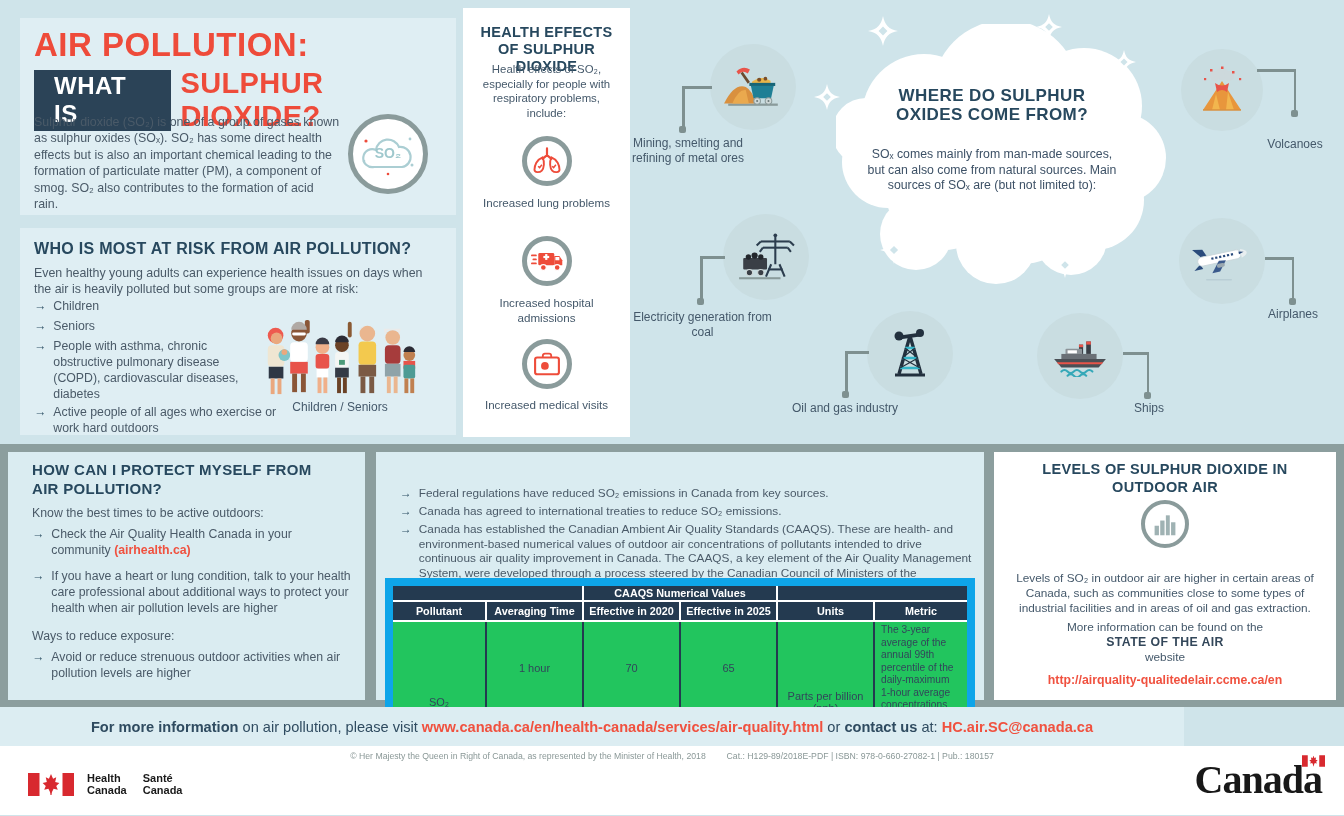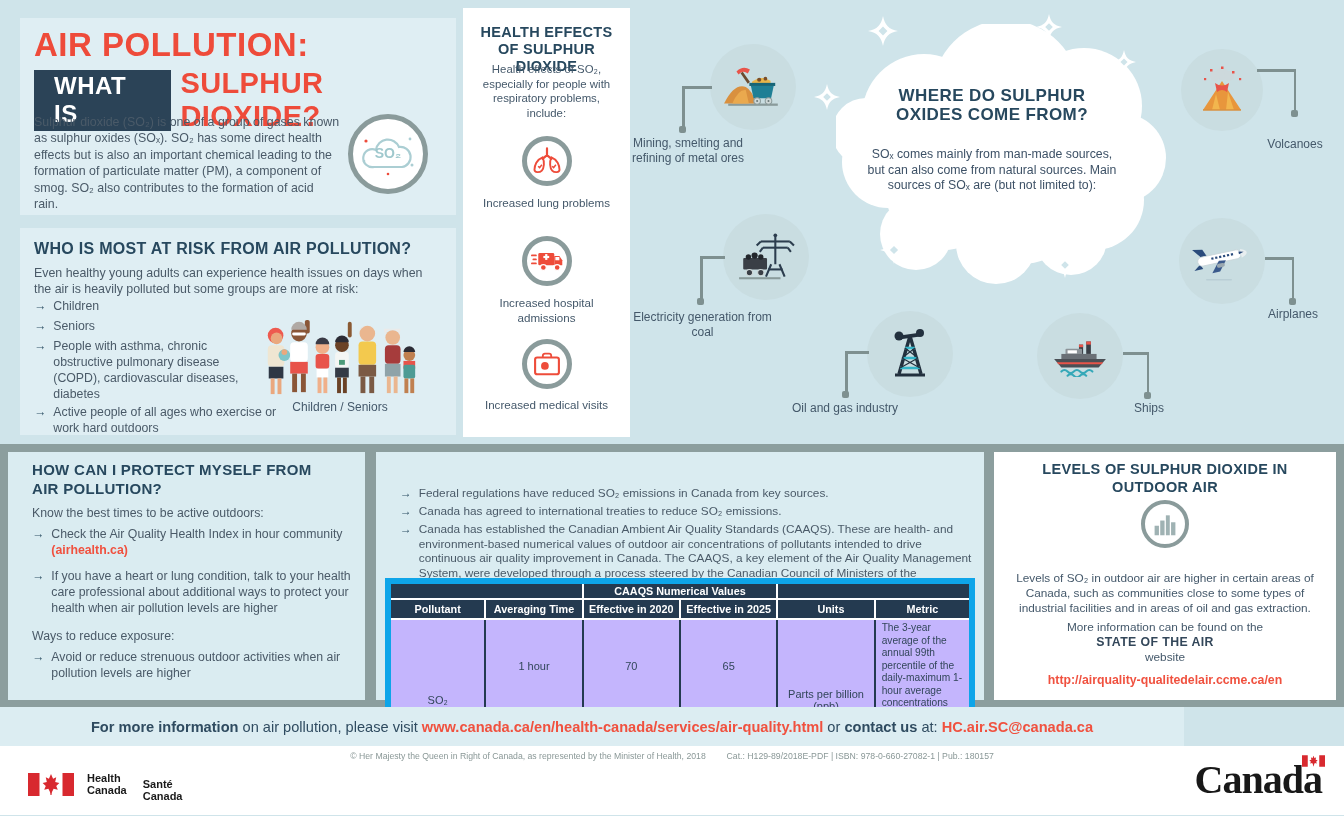--- a/index.html
+++ b/index.html
@@ -16,21 +16,21 @@
   .hdg{color:#27485e;font-weight:bold;letter-spacing:.3px;}
   .bul{display:flex;align-items:flex-start;color:#4a5a68;font-size:12.3px;line-height:16px;}
   .bul .arr{color:#2f5166;font-weight:bold;margin-right:7px;flex:0 0 auto;}
   .ring{border-radius:50%;background:#fff;border:5px solid #8a9b9b;box-sizing:border-box;
         display:flex;align-items:center;justify-content:center;}
   .src-circle{border-radius:50%;background:#c9dde1;display:flex;align-items:center;justify-content:center;}
   .src-label{color:#44586a;font-size:12px;line-height:15px;text-align:center;}
   .con{background:#7e9090;}
   .cap{width:7px;height:7px;border-radius:2px;background:#7e9090;}
   .cc{text-align:center;}
-  table.caaqs{border-collapse:collapse;background:#c4b5fd;border:6px solid #0ea5e9;table-layout:fixed;}
+  table.caaqs{border-collapse:collapse;background:#22c55e;border:8px solid #0ea5e9;table-layout:fixed;}
   .caaqs th{background:#243a50;color:#fff;font-weight:bold;font-size:10.8px;border:2px solid #fff;padding:1px 2px;}
   .caaqs td{border:2px solid #243a50;color:#32465a;font-size:11px;text-align:center;vertical-align:middle;padding:2px 4px;}
   .caaqs td.metric{text-align:left;font-size:10.2px;line-height:12.5px;padding:2px 6px;}
   .link{color:#f0513f;font-weight:bold;}
   .wordmark{font-family:"Liberation Serif",serif;font-weight:bold;font-size:40px;color:#181818;letter-spacing:-1px;position:relative;display:inline-block;}
   .hc-txt{font-size:11px;line-height:11.5px;font-weight:bold;color:#1a1a1a;}
   .sparkle{position:absolute;}
 </style>
 </head>
 <body>
@@ -349,21 +349,21 @@
   <div class="abs con" style="left:1123px;top:352px;width:26px;height:2.5px;"></div>
   <div class="abs con" style="left:1146.5px;top:352px;width:2.5px;height:42px;"></div>
   <div class="abs cap" style="left:1144px;top:392px;"></div>
   <div class="abs src-label" style="left:1115px;top:401px;width:68px;">Ships</div>
 
   <section class="abs panel" style="left:8px;top:452px;width:357px;height:248px;background:#daecf1;">
     <div class="abs hdg" style="left:24px;top:8px;width:280px;font-size:15px;line-height:19px;">HOW CAN I PROTECT MYSELF FROM AIR POLLUTION?</div>
     <div class="abs body-txt" style="left:24px;top:53px;width:320px;font-size:12.3px;">Know the best times to be active outdoors:</div>
     <div class="abs bul" style="left:24px;top:74px;width:318px;">
       <span class="arr">→</span>
-      <span><span>Check the Air Quality Health Index in hour community </span><span class="link">(airhealth.ca)</span></span>
+      <span><span>Check the Air Quality Health Canada in your community </span><span class="link">(airhealth.ca)</span></span>
     </div>
     <div class="abs bul" style="left:24px;top:116px;width:325px;">
         <span class="arr">→</span>
         <span>If you have a heart or lung condition, talk to your health care professional about additional ways to protect your health when air pollution levels are higher</span>
       </div>
     <div class="abs body-txt" style="left:24px;top:176px;width:320px;font-size:12.3px;">Ways to reduce exposure:</div>
     <div class="abs bul" style="left:24px;top:197px;width:320px;">
         <span class="arr">→</span>
         <span>Avoid or reduce strenuous outdoor activities when air pollution levels are higher</span>
       </div>
@@ -422,21 +422,21 @@
         <g fill="#9fb2b3">
           <rect x="3" y="17" width="5" height="11"></rect>
             <rect x="9.5" y="11" width="5" height="17"></rect>
           <rect x="16" y="5" width="4.5" height="23"></rect>
             <rect x="22" y="13" width="5" height="15"></rect>
         </g>
       </svg>
     </div>
     <div class="abs cc" style="left:18px;top:119px;width:306px;color:#44586a;font-size:11.8px;line-height:15px;">Levels of SO₂ in outdoor air are higher in certain areas of Canada, such as communities close to some types of industrial facilities and in areas of oil and gas extraction.</div>
     <div class="abs cc" style="left:18px;top:168px;width:306px;color:#44586a;font-size:11.8px;">More information can be found on the</div>
-    <div class="abs cc" style="left:8px;top:183px;width:306px;color:#33475a;font-size:12.3px;font-weight:bold;letter-spacing:.4px;">STATE OF THE AIR</div>
+    <div class="abs cc" style="left:18px;top:183px;width:306px;color:#33475a;font-size:12.3px;font-weight:bold;letter-spacing:.4px;">STATE OF THE AIR</div>
     <div class="abs cc" style="left:18px;top:198px;width:306px;color:#44586a;font-size:11.8px;">website</div>
     <div class="abs cc link" style="left:18px;top:221px;width:306px;font-size:12.3px;text-align:center;">http://airquality-qualitedelair.ccme.ca/en</div>
   </section>
 
   <div class="abs band-footer">
     <div class="abs" style="left:0;top:12px;width:100%;text-align:center;font-size:14.6px;color:#2f4b60;"><span style="font-weight:bold;">For more information</span><span> on air pollution, please visit </span><span class="link">www.canada.ca/en/health-canada/services/air-quality.html</span><span> or </span><span style="font-weight:bold;">contact us</span><span> at: </span><span class="link">HC.air.SC@canada.ca</span></div>
   </div>
 
   <div class="abs band-white">
     <div class="abs" style="left:0;top:5px;width:100%;text-align:center;font-size:8.7px;color:#8a9897;">
@@ -450,21 +450,21 @@
           <rect x="33" y="0" width="11" height="22" fill="#d8292f"></rect>
         <g transform="translate(11,1)" fill="#d8292f">
           <path d="M11 0 L13 4.5 L16 3 L15 7.5 L19 8.5 L16 11.5 L17.5 15 L13.5 14 L11 19 L8.5 14 L4.5 15 L6 11.5 L3 8.5 L7 7.5 L6 3 L9 4.5 Z"></path>
           <rect x="10.4" y="14" width="1.2" height="6"></rect>
         </g>
       </svg>
       <div class="hc-txt" style="margin-left:13px;">
         <div>Health</div>
         <div>Canada</div>
       </div>
-      <div class="hc-txt" style="margin-left:16px;margin-top:6px;">
+      <div class="hc-txt" style="margin-left:16px;">
         <div>Santé</div>
         <div>Canada</div>
       </div>
     </div>
     <div class="abs" style="right:22px;top:10px;">
       <span class="wordmark"><span>Canada</span><svg style="position:absolute;right:-3px;top:-1px;" width="23" height="12" viewBox="0 0 44 22">
             <rect x="0" y="0" width="11" height="22" fill="#d8292f"></rect>
             <rect x="33" y="0" width="11" height="22" fill="#d8292f"></rect>
             <g transform="translate(11,1)" fill="#d8292f">
               <path d="M11 0 L13 4.5 L16 3 L15 7.5 L19 8.5 L16 11.5 L17.5 15 L13.5 14 L11 19 L8.5 14 L4.5 15 L6 11.5 L3 8.5 L7 7.5 L6 3 L9 4.5 Z"></path>

